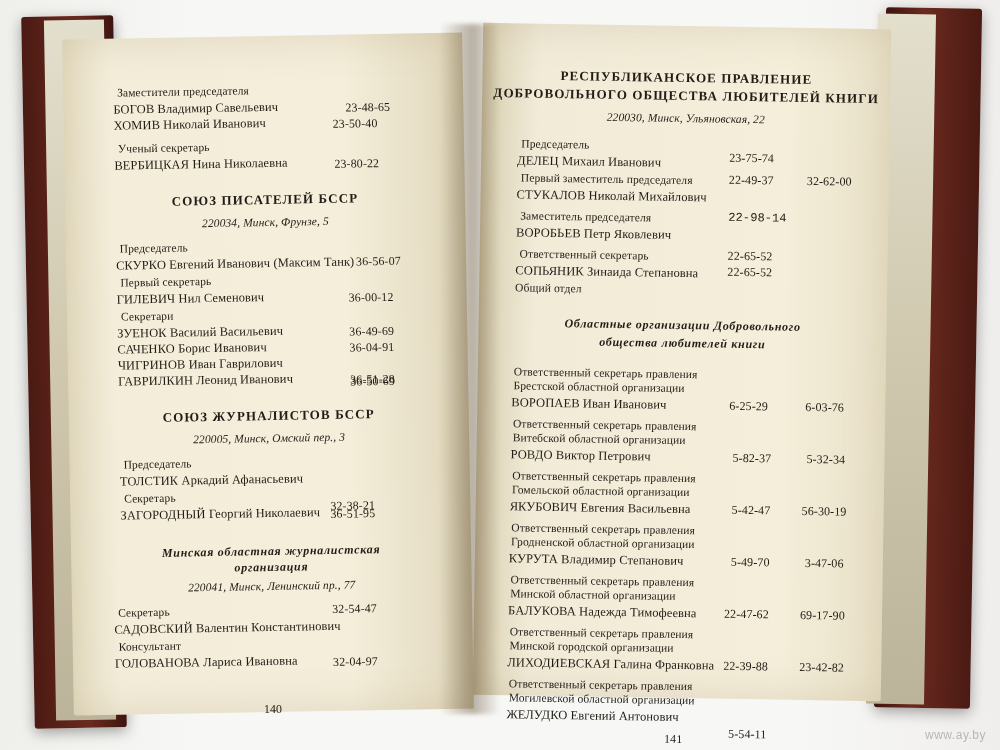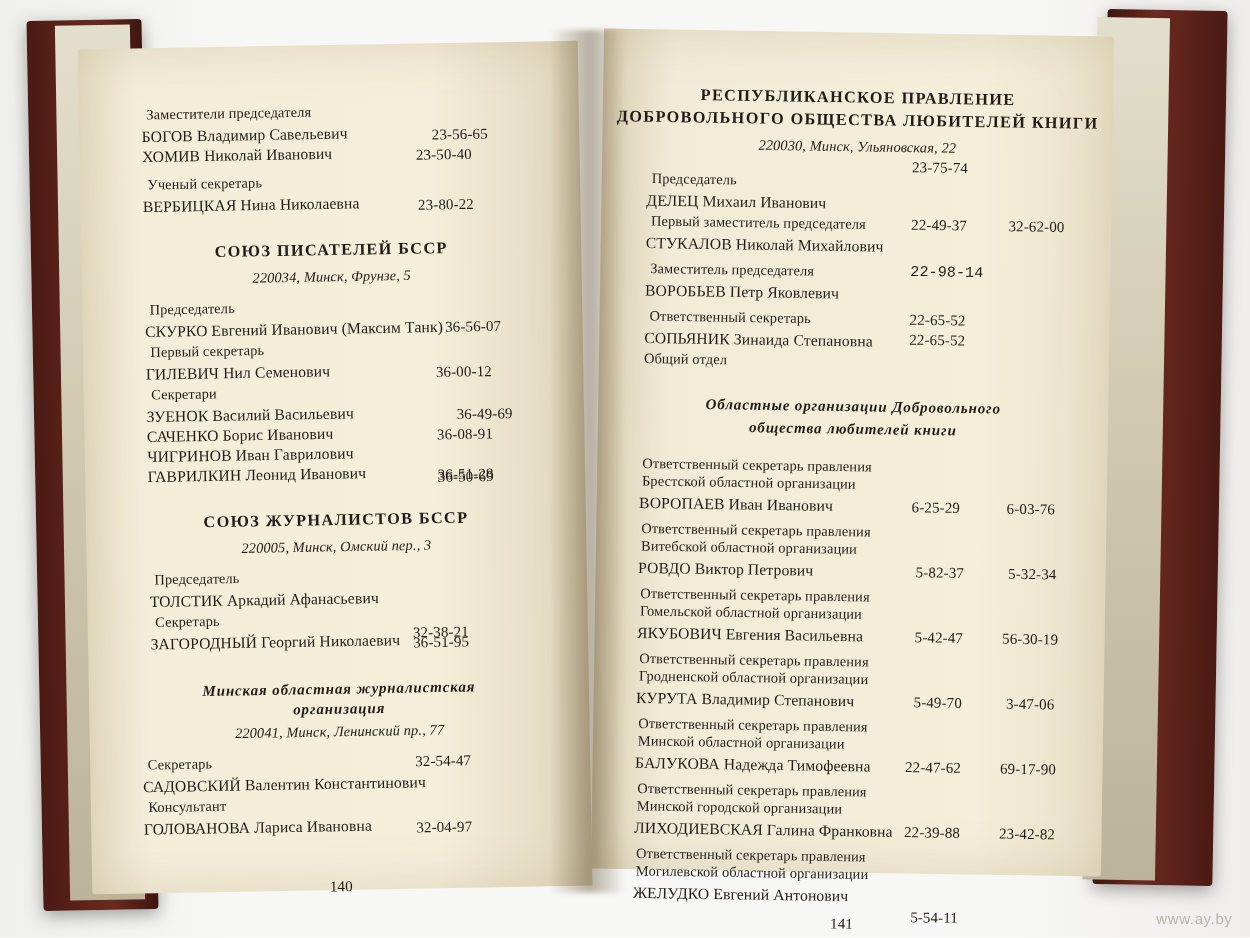--- a/index.html
+++ b/index.html
@@ -166,44 +166,44 @@
   <div class="cover cover-left"></div>
   <div class="cover cover-right"></div>
   <div class="edge edge-left"></div>
   <div class="edge edge-right"></div>
 
   <div class="page page-left">
     <div class="page-inner">
 
       <div class="txt role" style="left:54px; top:48px;">Заместители председателя</div>
       <div class="txt name" style="left:50px; top:64px;">БОГОВ Владимир Савельевич</div>
-      <div class="txt phone" style="left:282px; top:66px;">23-56-65</div>
+      <div class="txt phone" style="left:282px; top:66px;">23-48-65</div>
       <div class="txt name" style="left:50px; top:80px;">ХОМИВ Николай Иванович</div>
       <div class="txt phone" style="left:269px; top:82px;">23-50-40</div>
 
       <div class="txt role" style="left:54px; top:104px;">Ученый секретарь</div>
       <div class="txt name" style="left:50px; top:120px;">ВЕРБИЦКАЯ Нина Николаевна</div>
       <div class="txt phone" style="left:270px; top:122px;">23-80-22</div>
 
       <div class="txt head-center sect-head" style="top:156px;">СОЮЗ ПИСАТЕЛЕЙ БССР</div>
       <div class="txt sub-center sect-sub" style="top:180px;">220034, Минск, Фрунзе, 5</div>
 
       <div class="txt role" style="left:54px; top:204px;">Председатель</div>
       <div class="txt name" style="left:50px; top:220px;">СКУРКО Евгений Иванович (Максим Танк)</div>
       <div class="txt phone" style="left:290px; top:220px;">36-56-07</div>
 
       <div class="txt role" style="left:54px; top:238px;">Первый секретарь</div>
       <div class="txt name" style="left:50px; top:254px;">ГИЛЕВИЧ Нил Семенович</div>
       <div class="txt phone" style="left:282px; top:256px;">36-00-12</div>
 
       <div class="txt role" style="left:54px; top:272px;">Секретари</div>
       <div class="txt name" style="left:50px; top:288px;">ЗУЕНОК Василий Васильевич</div>
-      <div class="txt phone" style="left:298px; top:290px;">36-49-69</div>
+      <div class="txt phone" style="left:282px; top:290px;">36-49-69</div>
       <div class="txt name" style="left:50px; top:304px;">САЧЕНКО Борис Иванович</div>
-      <div class="txt phone" style="left:282px; top:306px;">36-08-91</div>
+      <div class="txt phone" style="left:282px; top:306px;">36-04-91</div>
       <div class="txt name" style="left:50px; top:320px;">ЧИГРИНОВ Иван Гаврилович</div>
       <div class="txt phone" style="left:282px; top:340px;">36-50-69</div>
       <div class="txt name" style="left:50px; top:336px;">ГАВРИЛКИН Леонид Иванович</div>
       <div class="txt phone" style="left:282px; top:338px;">36-51-28</div>
 
       <div class="txt head-center sect-head" style="top:372px;">СОЮЗ ЖУРНАЛИСТОВ БССР</div>
       <div class="txt sub-center sect-sub" style="top:396px;">220005, Минск, Омский пер., 3</div>
 
       <div class="txt role" style="left:54px; top:420px;">Председатель</div>
       <div class="txt name" style="left:50px; top:436px;">ТОЛСТИК Аркадий Афанасьевич</div>
@@ -231,21 +231,21 @@
 
   <div class="page page-right">
     <div class="page-inner">
 
       <div class="txt head-center sect-head" style="top:44px;">РЕСПУБЛИКАНСКОЕ ПРАВЛЕНИЕ</div>
       <div class="txt head-center sect-head" style="top:62px;">ДОБРОВОЛЬНОГО ОБЩЕСТВА ЛЮБИТЕЛЕЙ КНИГИ</div>
       <div class="txt sub-center sect-sub" style="top:86px;">220030, Минск, Ульяновская, 22</div>
 
       <div class="txt role" style="left:40px; top:114px;">Председатель</div>
       <div class="txt name" style="left:36px; top:130px;">ДЕЛЕЦ Михаил Иванович</div>
-      <div class="txt phone" style="left:248px; top:100px;">23-75-74</div>
+      <div class="txt phone" style="left:248px; top:124px;">23-75-74</div>
 
       <div class="txt role" style="left:40px; top:148px;">Первый заместитель председателя</div>
       <div class="txt name" style="left:36px; top:164px;">СТУКАЛОВ Николай Михайлович</div>
       <div class="txt phone" style="left:248px; top:146px;">22-49-37</div>
       <div class="txt phone" style="left:326px; top:146px;">32-62-00</div>
 
       <div class="txt role" style="left:40px; top:186px;">Заместитель председателя</div>
       <div class="txt name" style="left:36px; top:202px;">ВОРОБЬЕВ Петр Яковлевич</div>
       <div class="txt phone" style="left:248px; top:184px;font-family:Liberation Mono, monospace;">22-98-14</div>
 

